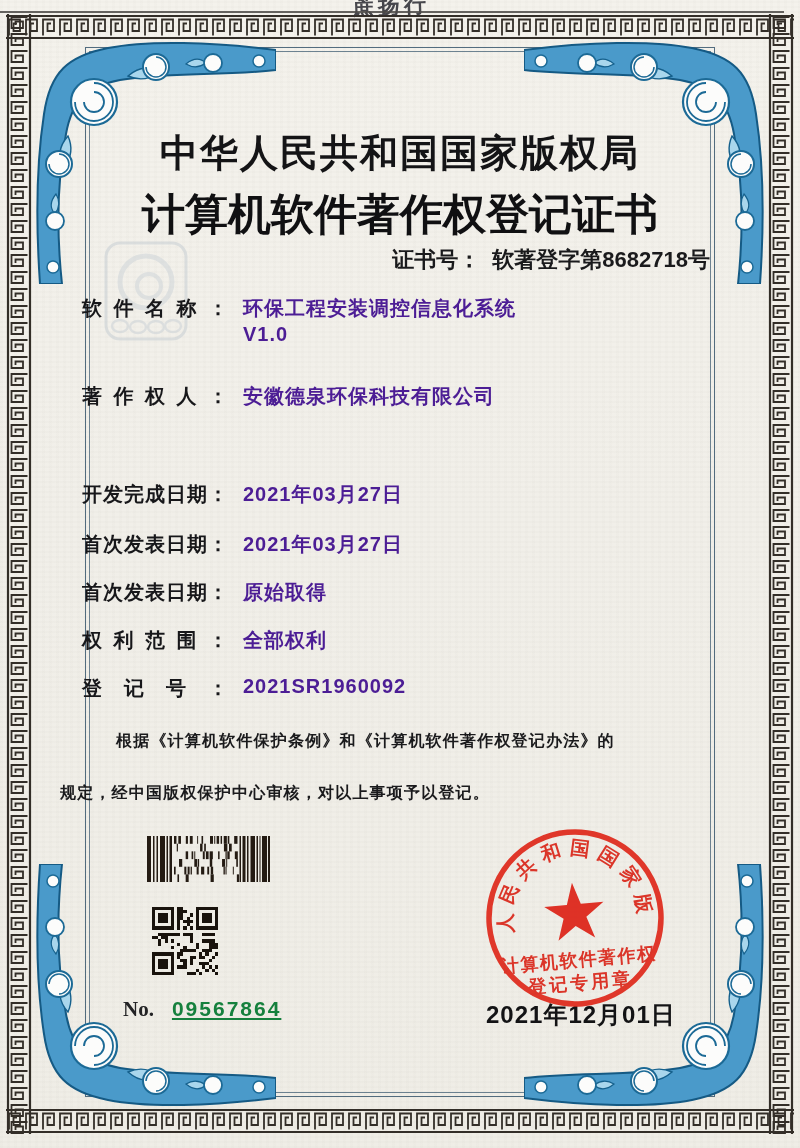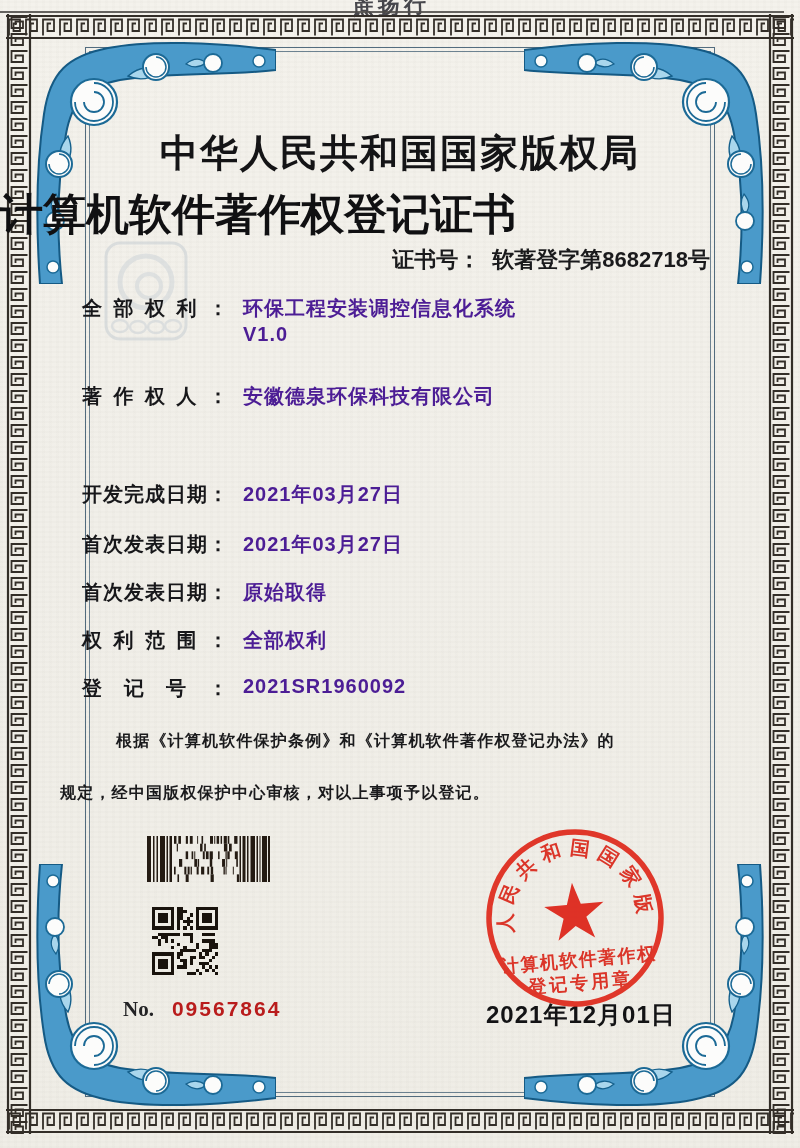--- a/index.html
+++ b/index.html
@@ -24,36 +24,36 @@
   .inner-frame .in2{position:absolute;left:2.6px;top:2.6px;right:2.6px;bottom:2.6px;
     border:1.2px solid rgba(38,72,98,.65);}
   
   .corner{position:absolute;left:28px;top:36px;width:248px;height:248px;}
   .corner.tr{left:auto;right:28px;transform:scaleX(-1);}
   .corner.bl{top:auto;bottom:36px;transform:scaleY(-1);}
   .corner.br{left:auto;right:28px;top:auto;bottom:36px;transform:scale(-1,-1);}
   
   .issuer{left:0;top:128px;width:800px;text-align:center;font-size:38px;font-weight:900;
     letter-spacing:2px;color:#141416;}
-  .cert-title{left:0;top:186px;width:800px;text-align:left;font-size:43px;font-weight:900;
+  .cert-title{left:0;top:186px;width:800px;text-align:center;font-size:43px;font-weight:900;
     letter-spacing:0px;color:#101012;}
   .certno{left:0;top:245px;width:710px;text-align:right;font-size:22px;font-weight:800;color:#1a1a1c;}
   .certno .lbl{margin-right:12px;}
   
   .row{left:0;top:0;width:760px;}
   .row .lbl{position:absolute;left:82px;width:146px;font-size:20px;font-weight:800;
     text-align:justify;text-align-last:justify;color:#17171a;}
   .row .val{position:absolute;left:243px;width:470px;font-size:20px;font-weight:800;
     letter-spacing:1px;color:#4c1d95;}
   
   .stmt{font-size:16px;font-weight:700;letter-spacing:1.2px;color:#1a1a1c;white-space:nowrap;}
   
   .serial{left:123px;top:997px;font-size:21px;font-weight:700;}
   .serial .pfx{font-family:"Liberation Serif","DejaVu Serif",serif;color:#232325;margin-right:18px;}
-  .serial .num{color:#b91c1c;letter-spacing:2px;}
+  .serial .num{color:#15803d;letter-spacing:2px;text-decoration:underline;}
   
   .issue-date{left:486px;top:999px;font-size:24px;font-weight:800;letter-spacing:1px;color:#131315;}
   svg{display:block;}
 </style>
 </head>
 <body>
 
 <svg width="0" height="0" aria-hidden="true">
   <defs>
     <pattern id="gkh" width="17" height="26" patternUnits="userSpaceOnUse">
@@ -115,21 +115,21 @@
   <ellipse cx="70" cy="86" rx="8" ry="6" fill="none" stroke="#c9d0d6" stroke-width="2.5"></ellipse>
 </svg>
 
 <div class="abs issuer">中华人民共和国国家版权局</div>
 <div class="abs cert-title">计算机软件著作权登记证书</div>
 <div class="abs certno">
   <span class="lbl">证书号：</span><span>软著登字第8682718号</span>
 </div>
 
 <div class="abs row" style="top:295px">
-  <span class="lbl">全部权利：</span>
+  <span class="lbl">软件名称：</span>
   <span class="val">环保工程安装调控信息化系统</span>
 </div>
 <div class="abs row" style="top:323px">
   <span class="val">V1.0</span>
 </div>
 <div class="abs row" style="top:383px">
   <span class="lbl">著作权人：</span>
   <span class="val">安徽德泉环保科技有限公司</span>
 </div>
 <div class="abs row" style="top:481px">

